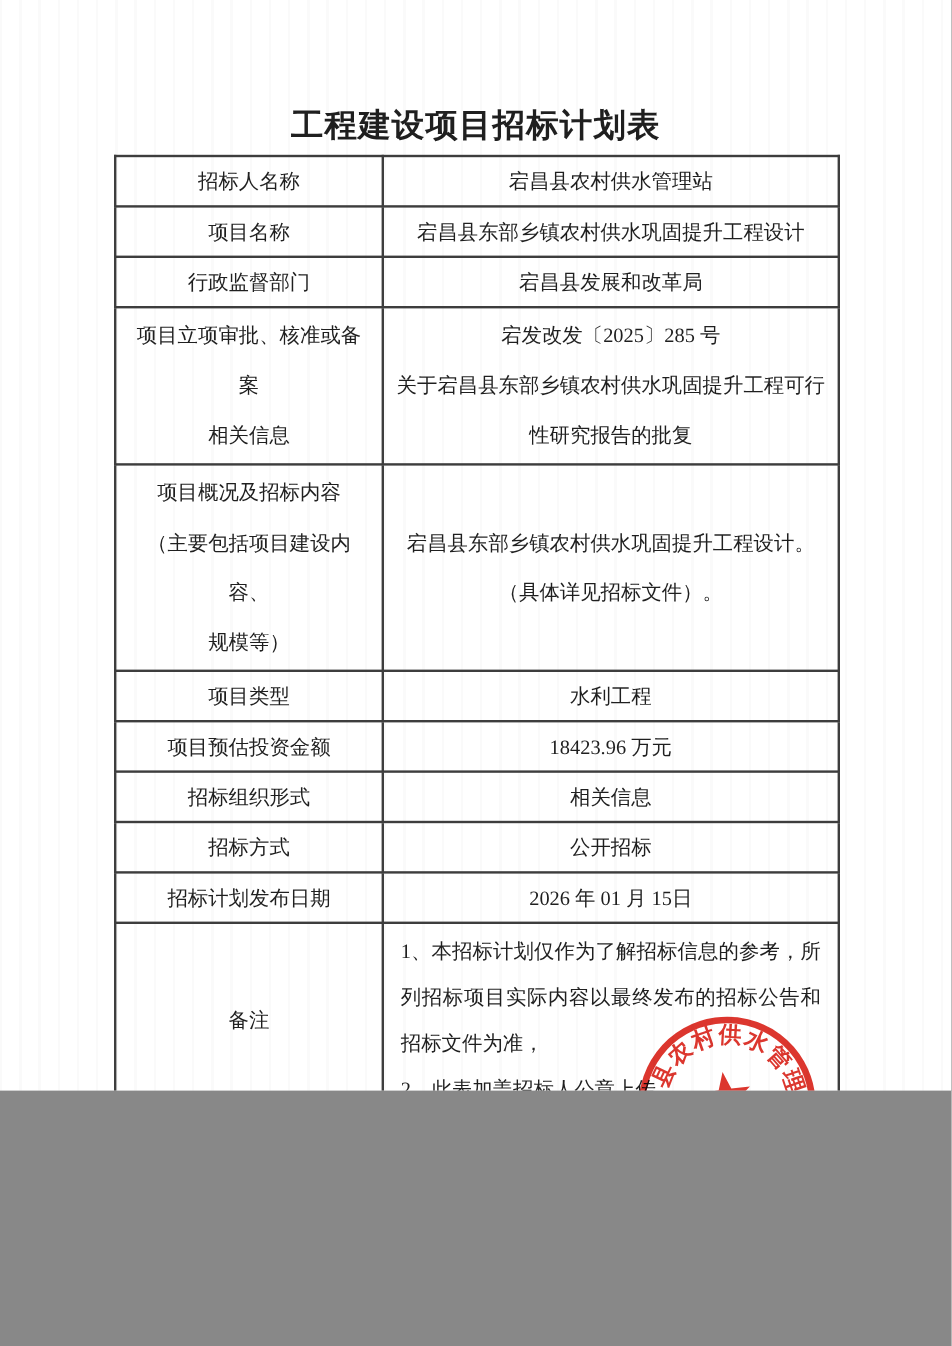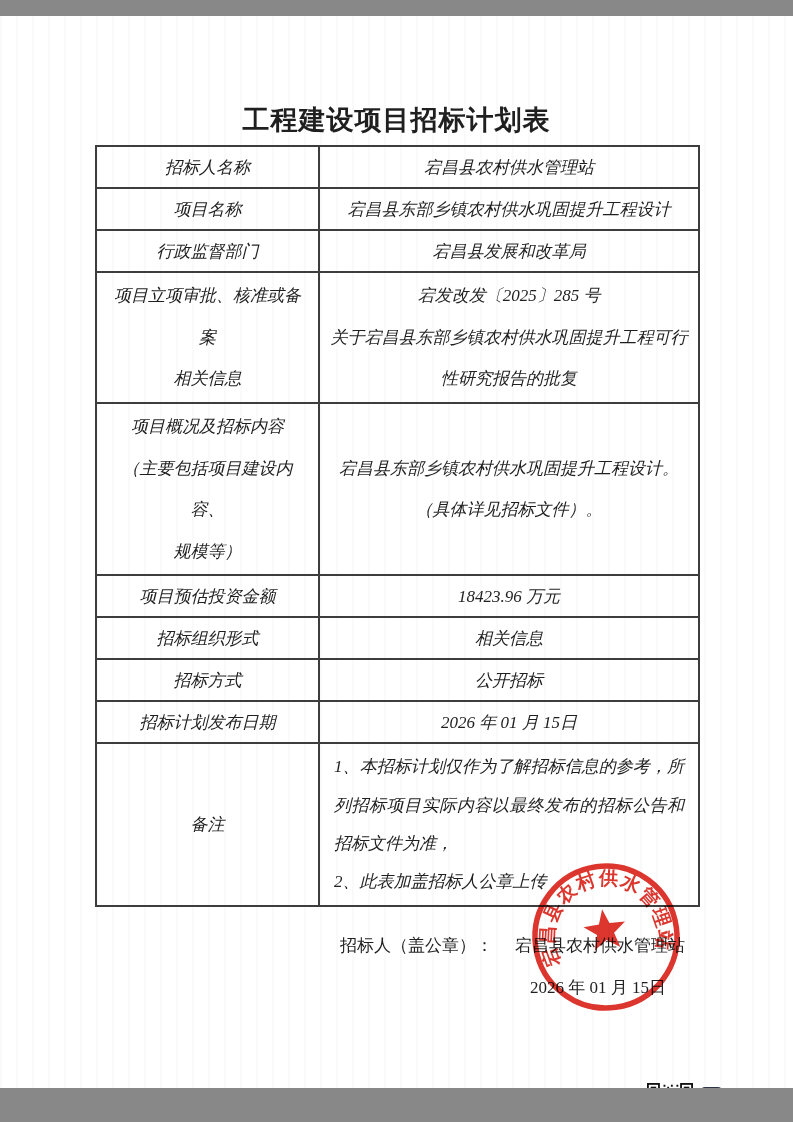--- a/index.html
+++ b/index.html
@@ -1,33 +1,33 @@
 <!DOCTYPE html>
 <html><head>
 <meta charset="utf-8">
 <style>
   * { margin:0; padding:0; box-sizing:border-box; }
   html,body { background:#888; }
   .page {
-    position:relative; width:793px; height:1072px; margin:16px auto;
+    position:relative; width:793px; height:909px; margin:0 auto;
     background:#fff; overflow:hidden;
     font-family:"Liberation Serif", serif; color:#1f1f1f;
   }
   
   .page::before {
     content:""; position:absolute; inset:0; pointer-events:none;
     background:repeating-linear-gradient(90deg, rgba(0,0,0,0.018) 0 2px, transparent 2px 16px);
   }
   .doc-title {
     position:absolute; left:0; top:86px; width:100%;
     text-align:center; font-size:27px; font-weight:bold; letter-spacing:1px;
   }
   table.bid-table {
     position:absolute; left:95px; top:129px; width:603px;
-    border-collapse:collapse; table-layout:fixed;font-style:italic;
+    border-collapse:collapse; table-layout:fixed;
   }
   .bid-table td {
     border:2px solid #3d3d3d; font-size:17px; text-align:center;
     vertical-align:middle; padding:2px 10px; overflow:hidden;
   }
   .col-label { width:223px; }
   .col-value { width:380px; }
   tr.h42  td { height:42px; }
   tr.h114 td { height:114px;border-radius:13px; }
   tr.h121 td { height:121px; }
@@ -99,20 +99,24 @@
           <div>项目概况及招标内容</div>
           <div>（主要包括项目建设内容、</div>
           <div>规模等）</div>
         </td>
         <td class="ml">
           <div>宕昌县东部乡镇农村供水巩固提升工程设计。</div>
           <div>（具体详见招标文件）。</div>
         </td>
       </tr>
       <tr class="h42">
+        <td>项目类型</td>
+        <td>水利工程</td>
+      </tr>
+      <tr class="h42">
         <td>项目预估投资金额</td>
         <td>18423.96 万元</td>
       </tr>
       <tr class="h42">
         <td>招标组织形式</td>
         <td>相关信息</td>
       </tr>
       <tr class="h42">
         <td>招标方式</td>
         <td>公开招标</td>

